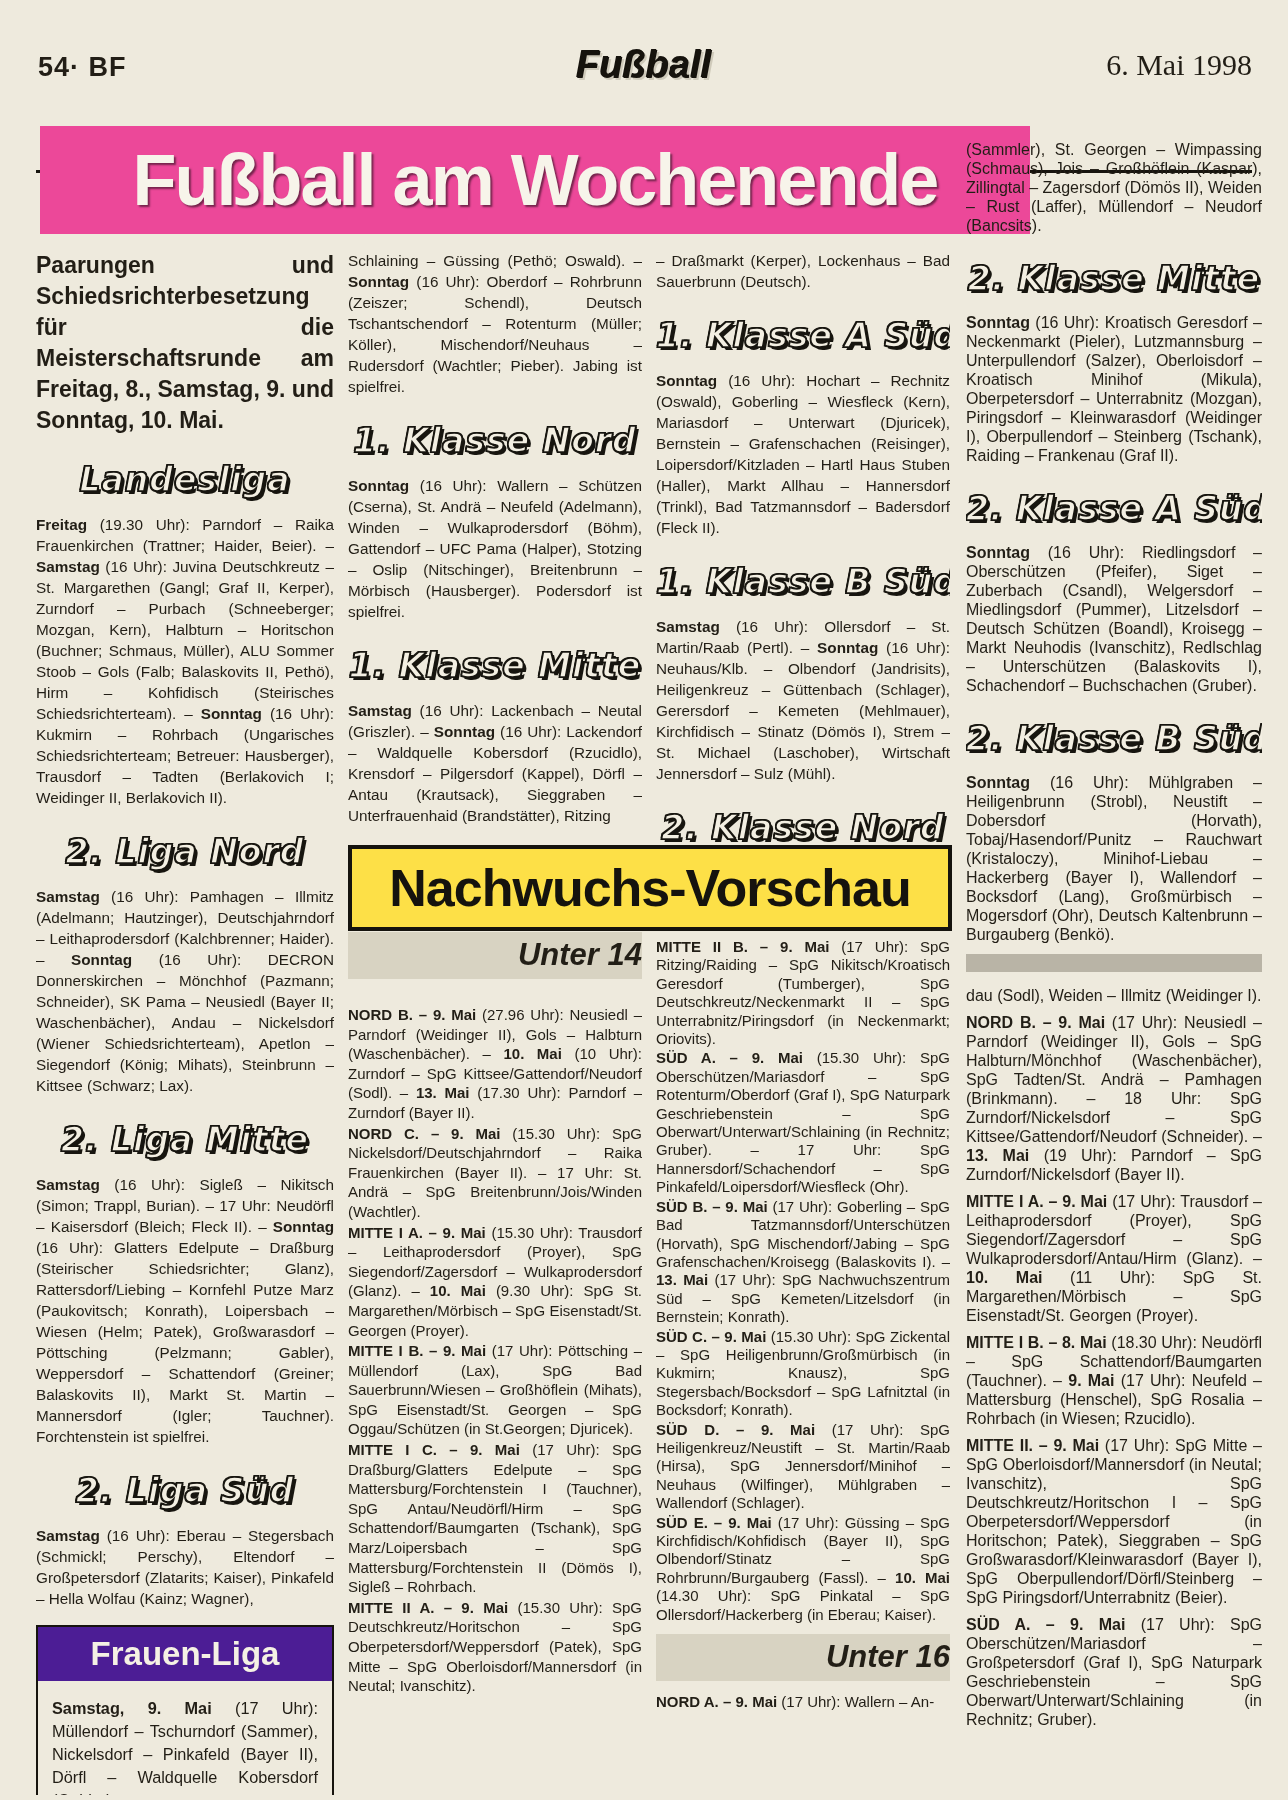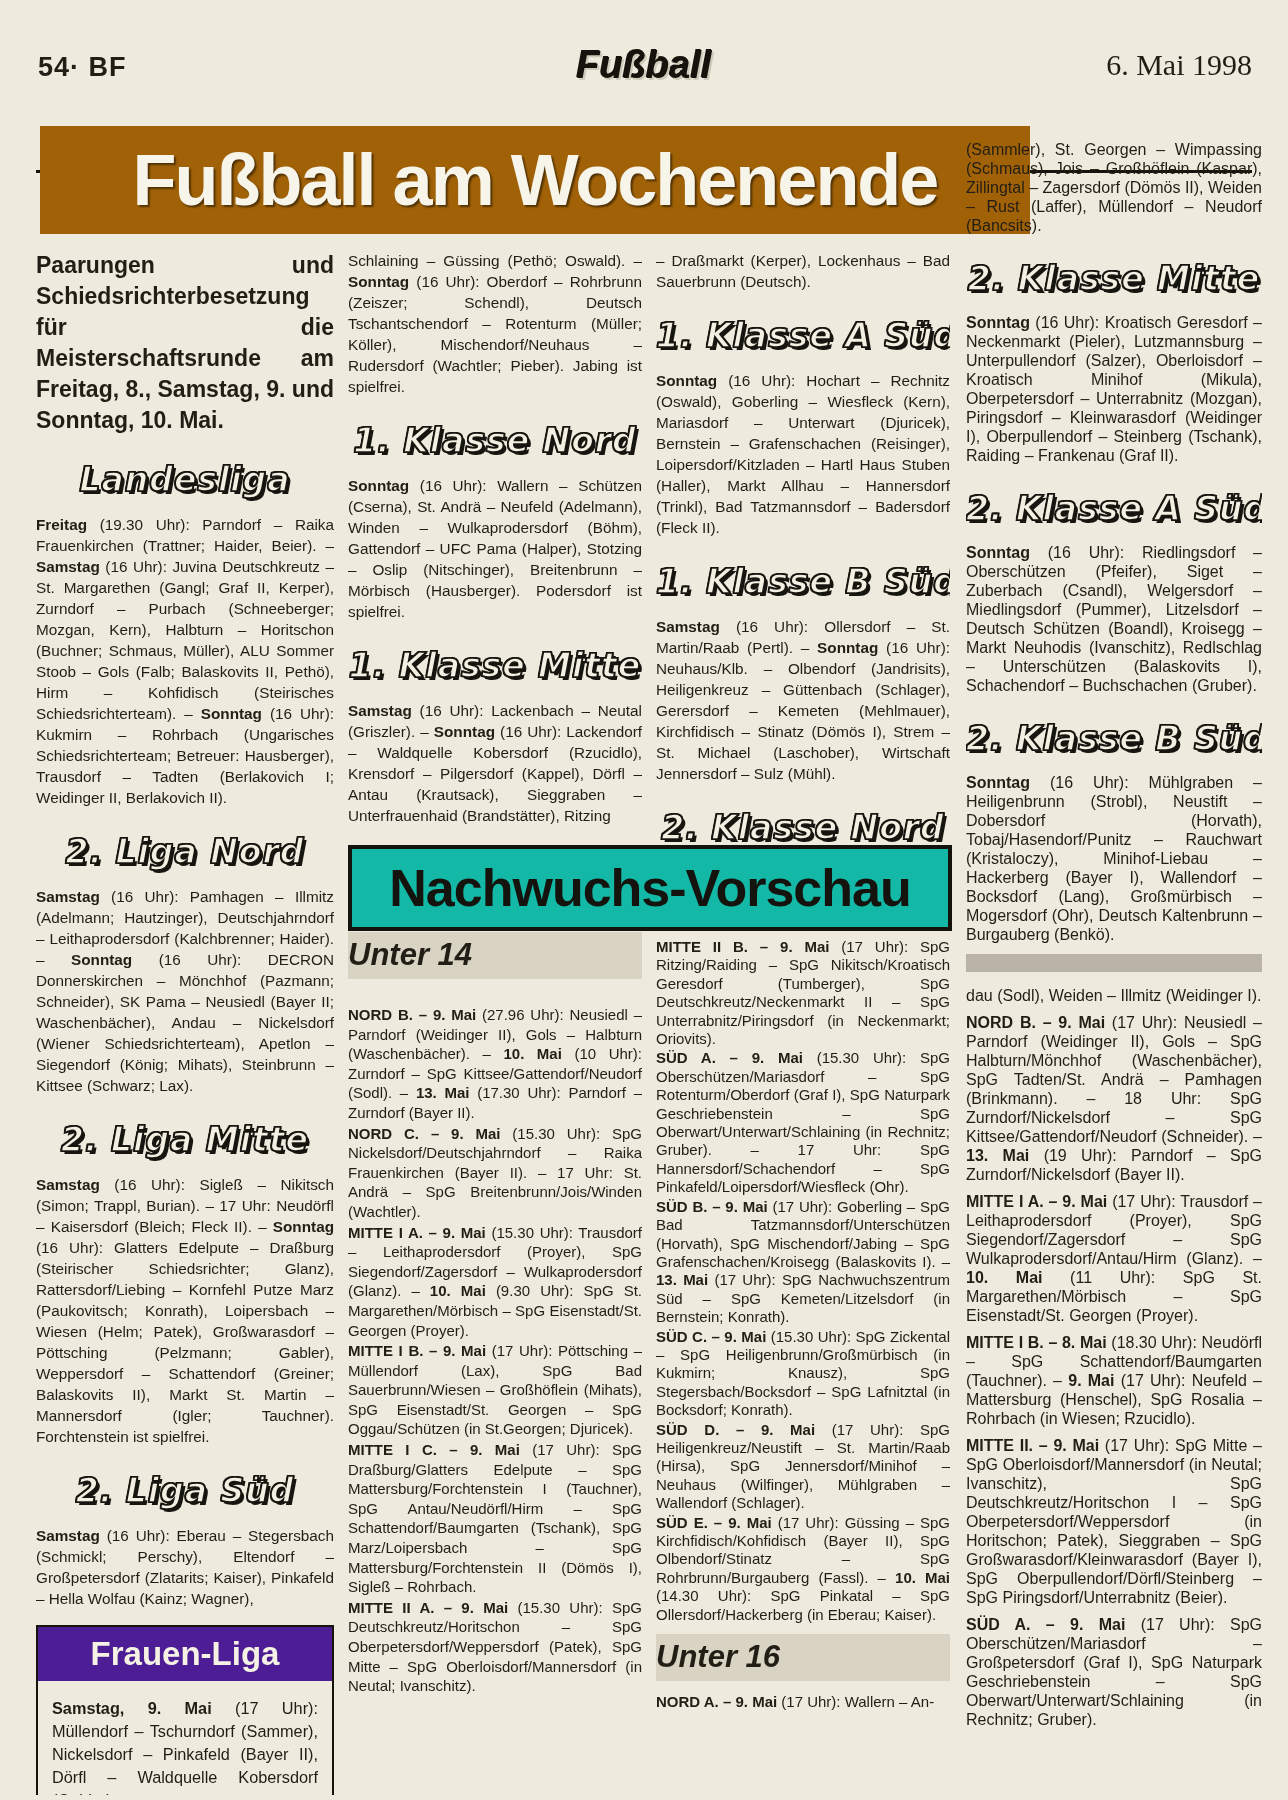--- a/index.html
+++ b/index.html
@@ -7,21 +7,21 @@
        font-family:"Liberation Sans",sans-serif;color:#221e16;position:relative;}
   .page{position:absolute;inset:0;}
   
   .pagenum{position:absolute;left:38px;top:52px;font-size:27px;font-weight:bold;letter-spacing:1px;}
   .sectionlabel{position:absolute;left:0;right:0;top:44px;text-align:center;
     font-size:38px;font-weight:bold;font-style:italic;color:#16130d;
     text-shadow:2px 2px 0 #cfcaba, -1px -1px 0 #16130d;}
   .issuedate{position:absolute;right:36px;top:48px;font-family:"Liberation Serif",serif;font-size:30px;}
   .rule{position:absolute;left:36px;right:36px;top:170px;height:3px;background:#17140e;}
   
-  .main-banner{position:absolute;left:40px;top:126px;width:990px;height:108px;background:#a16207;
+  .main-banner{position:absolute;left:40px;top:126px;width:990px;height:108px;background:#ec4899;
     color:#f7f4ea;display:flex;align-items:center;justify-content:center;
     font-size:72px;font-weight:bold;letter-spacing:-2px;white-space:nowrap;
     text-shadow:2px 2px 2px rgba(0,0,0,.5);}
   
   .region{position:absolute;overflow:hidden;}
   .col1{left:36px;top:250px;width:298px;height:1545px;}
   .col2{left:348px;top:250px;width:294px;height:600px;}
   .col3{left:656px;top:250px;width:294px;height:597px;}
   .col4{left:966px;top:132px;width:296px;height:1665px;}
   .youth-left{left:348px;top:932px;width:294px;height:866px;}
@@ -39,24 +39,24 @@
     -webkit-text-stroke:1.6px #17150f;
     text-shadow:3px 3px 0 #17150f,-1px -1px 0 #17150f,1px -1px 0 #17150f,-1px 1px 0 #17150f,1px 1px 0 #17150f;
     margin:24px 0 14px;white-space:nowrap;}
   
   .league-box{border:2.5px solid #17140e;margin-top:16px;background:#eeeadd;}
   .league-box-title{background:#4c1d95;color:#f5f1e4;text-align:center;font-size:33px;
     font-weight:bold;padding:8px 0;}
   .box-para{padding:16px 14px 14px;font-size:16.3px;line-height:23px;}
   
   .youth-banner{position:absolute;left:348px;top:845px;width:596px;height:78px;
-    border:4px solid #15130e;background:#14b8a6;display:flex;align-items:center;justify-content:center;
+    border:4px solid #15130e;background:#fde047;display:flex;align-items:center;justify-content:center;
     font-size:52px;font-weight:bold;color:#15130e;letter-spacing:-1px;white-space:nowrap;}
   
-  .subheader{background:#d8d3c2;text-align:left;font-style:italic;font-weight:bold;
+  .subheader{background:#d8d3c2;text-align:right;font-style:italic;font-weight:bold;
     font-size:31px;padding:5px 0 6px;margin:0 0 26px;}
   .youth-right .subheader{margin:10px 0 12px;}
   
   .graybar{height:18px;background:#b9b4a6;margin:10px 0 14px;}
 </style>
 </head>
 <body>
 
 <div class="page">
   <div class="pagenum">54· BF</div>

